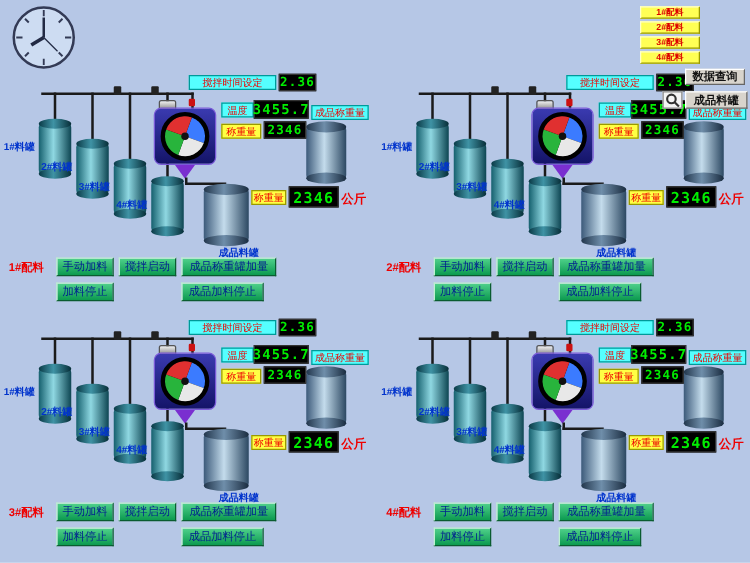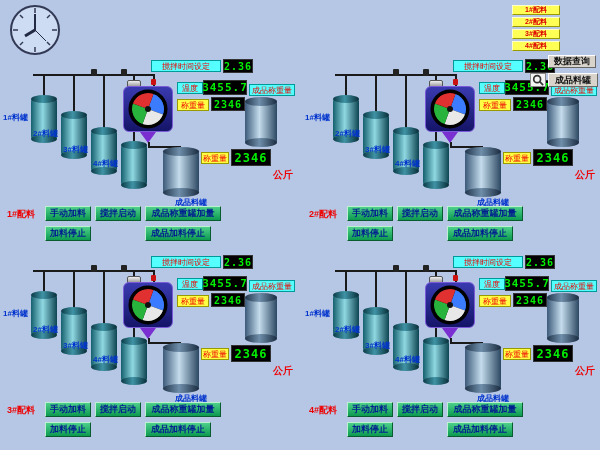--- a/index.html
+++ b/index.html
@@ -48,23 +48,23 @@
   .led{position:absolute;background:#000;color:#00ee00;border:1px solid #333;z-index:2;
        font-family:"DejaVu Sans Mono","Liberation Mono",monospace;font-weight:bold;letter-spacing:1px;
        display:flex;align-items:center;justify-content:center;}
   .mixer{position:absolute;width:50px;height:46px;background:linear-gradient(#3a3ab0,#141468);
          border:1px solid #7a5ad8;border-radius:6px;display:flex;align-items:center;justify-content:center;z-index:1;}
   .motor{position:absolute;width:14px;height:9px;background:linear-gradient(#f0f0f0,#808080);
          border:1px solid #555;border-radius:2px;}
   .funnel{position:absolute;width:0;height:0;border-left:8px solid transparent;
           border-right:8px solid transparent;border-top:11px solid #7a2fd0;}
   .stid{position:absolute;color:#ee0000;font-weight:bold;font-size:9px;white-space:nowrap;}
-  .kg{position:absolute;color:#ee0000;font-weight:bold;font-size:10px;white-space:nowrap;margin-top:16px;}
+  .kg{position:absolute;color:#ee0000;font-weight:bold;font-size:10px;white-space:nowrap;}
   .btn{position:absolute;background:linear-gradient(#4ed08a,#0c9a50);color:#001f8f;
-       font-size:9px;font-weight:bold;display:flex;align-items:center;justify-content:center;
+       font-size:9px;font-weight:normal;display:flex;align-items:center;justify-content:center;
        border:1px solid;border-color:#bdf0d0 #0a5c30 #0a5c30 #bdf0d0;white-space:nowrap;cursor:pointer;}
   .company{position:absolute;left:366px;top:427px;color:#ee0000;font-weight:bold;font-size:15px;
            letter-spacing:1px;white-space:nowrap;z-index:25;}
 </style>
 </head>
 <body>
 
 <div class="screen">
 
   <svg class="clock" width="54" height="54" viewBox="0 0 54 54">

